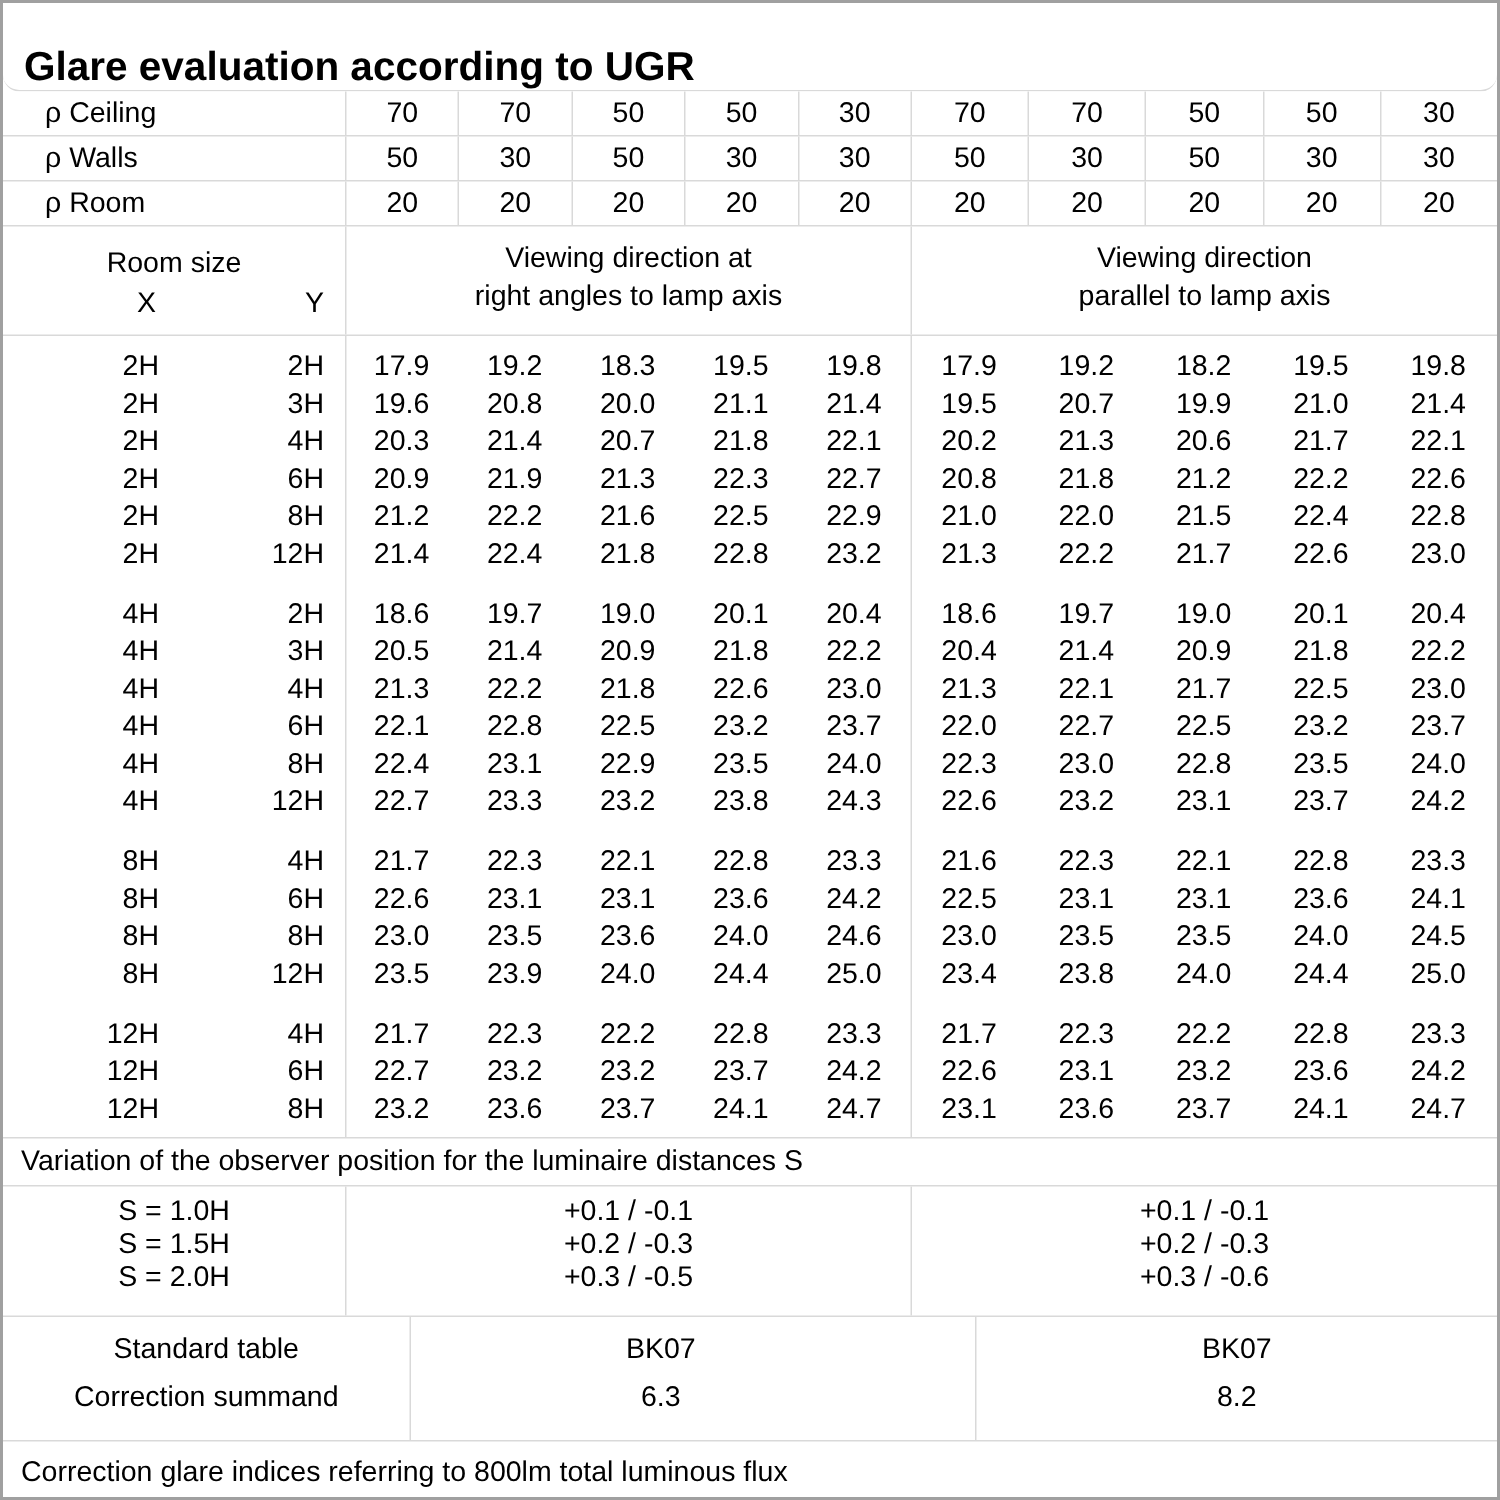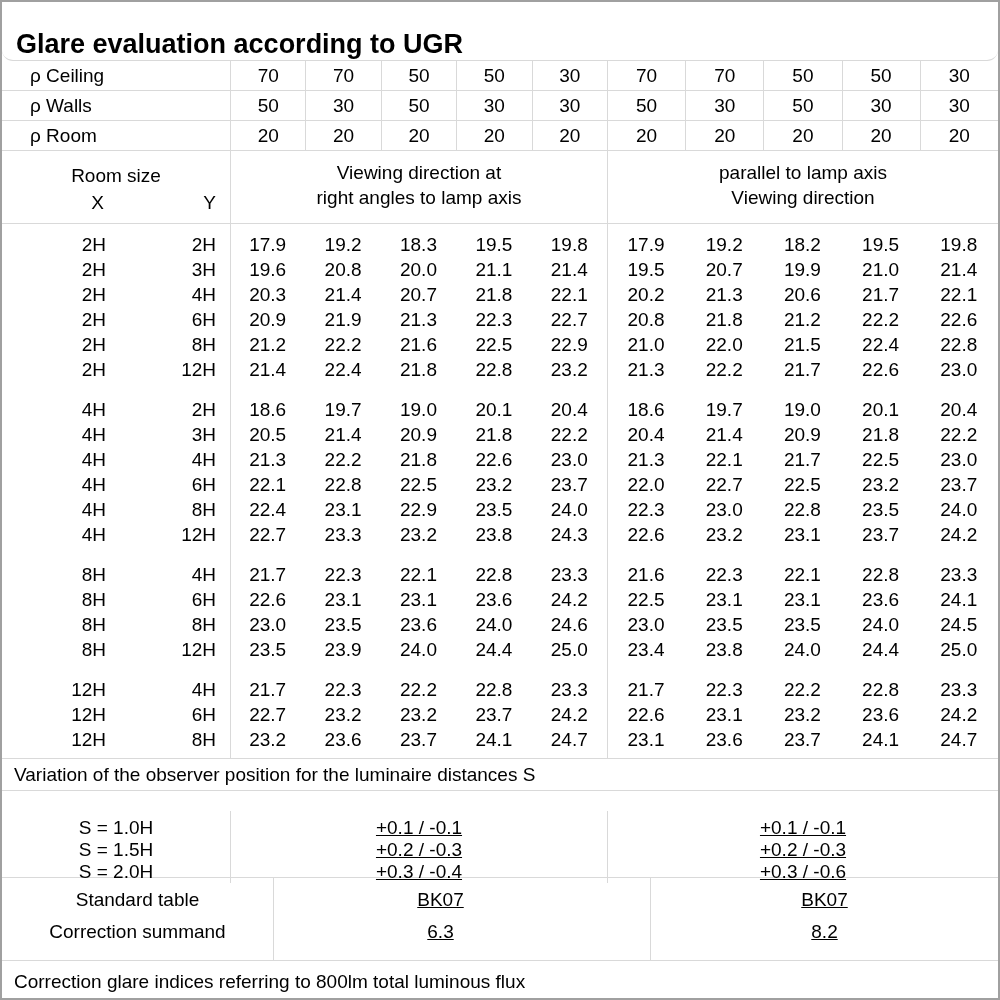--- a/index.html
+++ b/index.html
@@ -78,22 +78,22 @@
   .note-variation{height:32px;}
   .note-footer{height:41px;border-bottom:none;}
   
   .three-col{
     display:grid;grid-template-columns:228px 377px 391px;
     border-bottom:1px solid var(--grid);
   }
   .s-block{height:87px;}
   .std-block{height:83px;}
   .col-left-labels{text-align:center;}
-  .col-group{border-left:1px solid var(--grid);text-align:center;text-decoration:underline;}
-  .s-block .col-left-labels,.s-block .col-group{padding-top:6px;line-height:22px;margin-top:20px;}
+  .col-group{border-left:1px solid var(--grid);text-align:center;}
+  .s-block .col-left-labels,.s-block .col-group{padding-top:6px;line-height:22px;}
   .std-block .col-left-labels,.std-block .col-group{padding-top:6px;line-height:32px;margin-left:43px;}
 </style>
 </head>
 <body>
 
 <div class="sheet">
 
   <div class="title-row">
     <span>Glare evaluation according to UGR</span>
   </div>
@@ -146,22 +146,22 @@
       <div class="head-xy">
         <div class="head-x">X</div>
         <div class="head-y">Y</div>
       </div>
     </div>
     <div class="head-group">
       <div>Viewing direction at</div>
       <div>right angles to lamp axis</div>
     </div>
     <div class="head-group">
+      <div>Viewing direction</div>
       <div>parallel to lamp axis</div>
-      <div>Viewing direction</div>
     </div>
   </div>
 
   <div class="data-area">
     <div class="vline v1"></div>
     <div class="vline v2"></div>
     <div id="data-rows">
         <div class="block">
           <div class="data-row">
             <div class="cell-x">2H</div>
@@ -445,21 +445,21 @@
 
   <div class="three-col s-block">
     <div class="col-left-labels">
       <div>S = 1.0H</div>
       <div>S = 1.5H</div>
       <div>S = 2.0H</div>
     </div>
     <div class="col-group">
       <div>+0.1 / -0.1</div>
       <div>+0.2 / -0.3</div>
-      <div>+0.3 / -0.4</div>
+      <div>+0.3 / -0.5</div>
     </div>
     <div class="col-group">
       <div>+0.1 / -0.1</div>
       <div>+0.2 / -0.3</div>
       <div>+0.3 / -0.6</div>
     </div>
   </div>
 
   <div class="three-col std-block">
     <div class="col-left-labels">

